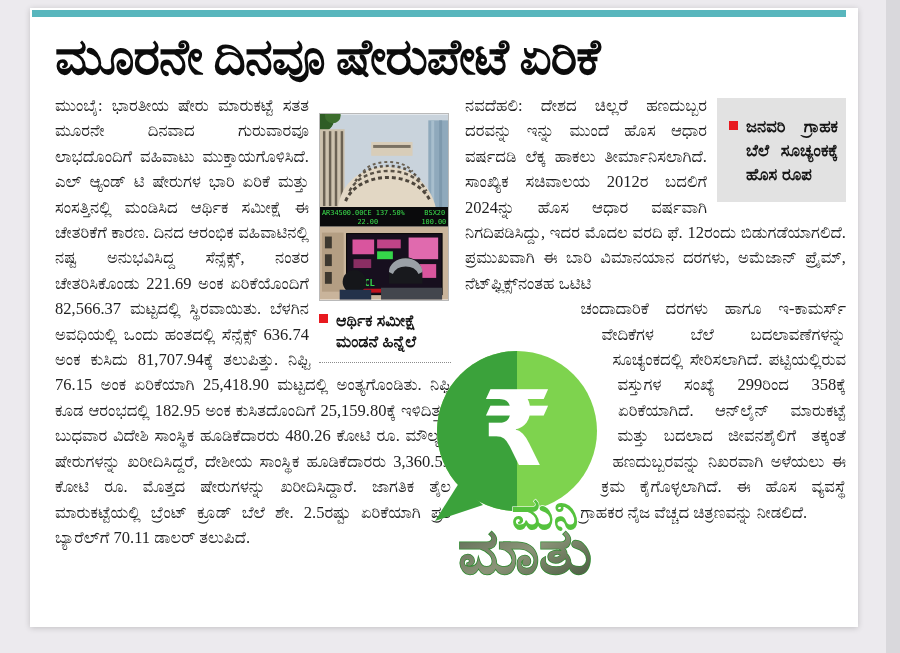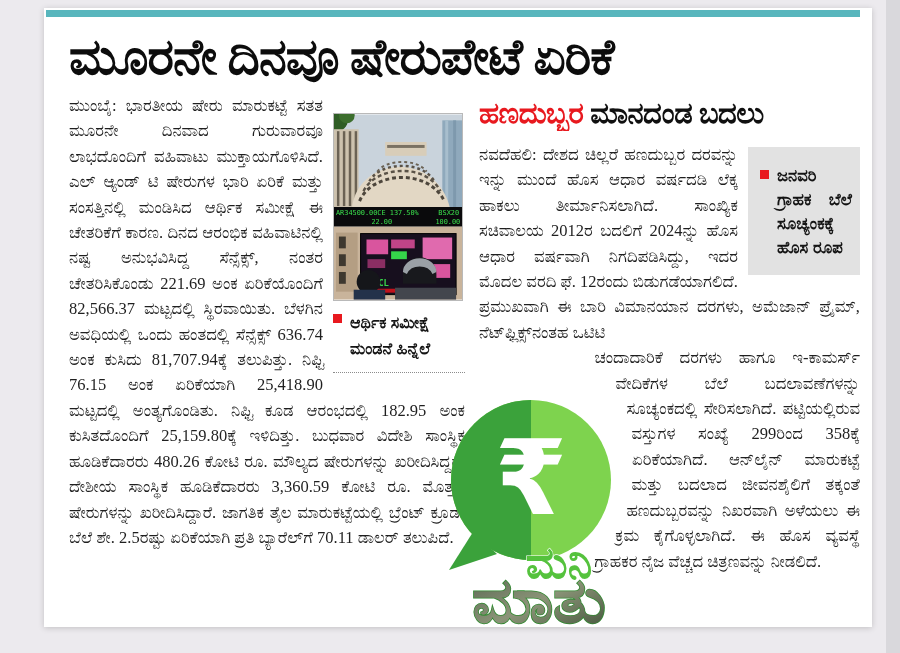--- a/index.html
+++ b/index.html
@@ -7,21 +7,21 @@
   body {
     width:900px; height:653px; position:relative; overflow:hidden;
     background:var(--page-bg,#ECEAEE);
     font-family:"Liberation Serif", serif;
   }
   .right-strip {
     position:absolute; right:0; top:0; width:14px; height:653px;
     background:var(--edge-strip,#D9D8DC);
   }
   .card {
-    position:absolute; left:44px; top:8px; width:828px; height:619px;
+    position:absolute; left:30px; top:8px; width:828px; height:619px;
     background:#fff; box-shadow:0 1px 6px rgba(0,0,0,.18);
     overflow:hidden;
   }
   .teal-bar { margin:2px 12px 0 2px; height:7px; background:var(--teal-bar,#58B6BD); }
   .main-headline {
     margin:12px 24px 8px 25px; font-size:50px; line-height:1.12;
     font-weight:bold; color:#0c0c0c; letter-spacing:-1px;
     white-space:nowrap; overflow:hidden;
   }
   .columns { display:flex; gap:14px; padding:0 12px 0 25px; }
@@ -31,36 +31,36 @@
     margin:0; font-size:16.5px; line-height:25.4px; text-align:justify;
     color:#1f1f1f; overflow:hidden;
   }
   .dateline { font-weight:normal; }
   
   .photo-float { float:right; width:132px; margin:20px 0 4px 10px; }
   .photo-frame { display:block; border:1px solid #b9b9b9; }
   .photo-caption {
     position:relative; display:block; padding:9px 0 10px 17px;
     font-family:"Liberation Sans",sans-serif; font-weight:bold;
-    font-size:16px; line-height:26px; color:#141414;
+    font-size:16px; line-height:21px; color:#141414;
     border-bottom:1px dotted #8c8c8c; text-align:left;
   }
   .sq-bullet {
     position:absolute; left:0; top:13px; width:9px; height:9px;
     background:var(--accent-red,#E8191F); display:inline-block;
   }
   
   .sub-headline {
     margin:4px 0 11px; font-size:29px; font-weight:bold; color:#101010;
     letter-spacing:-0.5px; white-space:nowrap; overflow:hidden;
   }
   .red-kicker { color:var(--accent-red,#E8191F); }
   .right-flow { position:relative; }
   .graybox {
-    float:right; width:112px; margin:5px 0 8px 10px;
+    float:right; width:129px; margin:5px 0 8px 10px;
     background:var(--highlight-box-bg,#E2E2E2); padding:16px 8px 16px 12px;
     font-family:"Liberation Sans",sans-serif; font-weight:bold;
     font-size:16.5px; line-height:24px; color:#141414;
   }
   .graybox .inner { position:relative; padding-left:17px; display:block; }
   .graybox .sq-bullet { top:7px; }
   .logo-spacer {
     float:left; width:168px; height:238px; margin-right:6px;
     shape-outside:ellipse(52% 46% at 36% 48%);
   }
@@ -141,21 +141,20 @@
             <span class="sq-bullet"></span>
             <span>ಆರ್ಥಿಕ ಸಮೀಕ್ಷೆ ಮಂಡನೆ ಹಿನ್ನೆಲೆ</span>
           </span>
         </span>
         <b class="dateline">ಮುಂಬೈ:</b>
         <span>ಭಾರತೀಯ ಷೇರು ಮಾರುಕಟ್ಟೆ ಸತತ ಮೂರನೇ ದಿನವಾದ ಗುರುವಾರವೂ ಲಾಭದೊಂದಿಗೆ ವಹಿವಾಟು ಮುಕ್ತಾಯಗೊಳಿಸಿದೆ. ಎಲ್ ಆ್ಯಂಡ್ ಟಿ ಷೇರುಗಳ ಭಾರಿ ಏರಿಕೆ ಮತ್ತು ಸಂಸತ್ತಿನಲ್ಲಿ ಮಂಡಿಸಿದ ಆರ್ಥಿಕ ಸಮೀಕ್ಷೆ ಈ ಚೇತರಿಕೆಗೆ ಕಾರಣ. ದಿನದ ಆರಂಭಿಕ ವಹಿವಾಟಿನಲ್ಲಿ ನಷ್ಟ ಅನುಭವಿಸಿದ್ದ ಸೆನ್ಸೆಕ್ಸ್, ನಂತರ ಚೇತರಿಸಿಕೊಂಡು 221.69 ಅಂಕ ಏರಿಕೆಯೊಂದಿಗೆ 82,566.37 ಮಟ್ಟದಲ್ಲಿ ಸ್ಥಿರವಾಯಿತು. ಬೆಳಗಿನ ಅವಧಿಯಲ್ಲಿ ಒಂದು ಹಂತದಲ್ಲಿ ಸೆನ್ಸೆಕ್ಸ್ 636.74 ಅಂಕ ಕುಸಿದು 81,707.94ಕ್ಕೆ ತಲುಪಿತ್ತು. ನಿಫ್ಟಿ 76.15 ಅಂಕ ಏರಿಕೆಯಾಗಿ 25,418.90 ಮಟ್ಟದಲ್ಲಿ ಅಂತ್ಯಗೊಂಡಿತು. ನಿಫ್ಟಿ ಕೂಡ ಆರಂಭದಲ್ಲಿ 182.95 ಅಂಕ ಕುಸಿತದೊಂದಿಗೆ 25,159.80ಕ್ಕೆ ಇಳಿದಿತ್ತು. ಬುಧವಾರ ವಿದೇಶಿ ಸಾಂಸ್ಥಿಕ ಹೂಡಿಕೆದಾರರು 480.26 ಕೋಟಿ ರೂ. ಮೌಲ್ಯದ ಷೇರುಗಳನ್ನು ಖರೀದಿಸಿದ್ದರೆ, ದೇಶೀಯ ಸಾಂಸ್ಥಿಕ ಹೂಡಿಕೆದಾರರು 3,360.59 ಕೋಟಿ ರೂ. ಮೊತ್ತದ ಷೇರುಗಳನ್ನು ಖರೀದಿಸಿದ್ದಾರೆ. ಜಾಗತಿಕ ತೈಲ ಮಾರುಕಟ್ಟೆಯಲ್ಲಿ ಬ್ರೆಂಟ್ ಕ್ರೂಡ್ ಬೆಲೆ ಶೇ. 2.5ರಷ್ಟು ಏರಿಕೆಯಾಗಿ ಪ್ರತಿ ಬ್ಯಾರೆಲ್‌ಗೆ 70.11 ಡಾಲರ್ ತಲುಪಿದೆ.</span>
       </p>
     </div>
 
     <div class="col-right">
-      <h2 class="sub-headline"><span class="red-kicker">ಹಣದುಬ್ಬರ</span><span> ಮಾನದಂಡ ಬದಲು</span></h2>
 
       <div class="right-flow">
         <p class="body">
           <span class="graybox">
             <span class="inner">
               <span class="sq-bullet"></span>
               <span>ಜನವರಿ ಗ್ರಾಹಕ ಬೆಲೆ ಸೂಚ್ಯಂಕಕ್ಕೆ ಹೊಸ ರೂಪ</span>
             </span>
           </span>
           <b class="dateline">ನವದೆಹಲಿ:</b>

